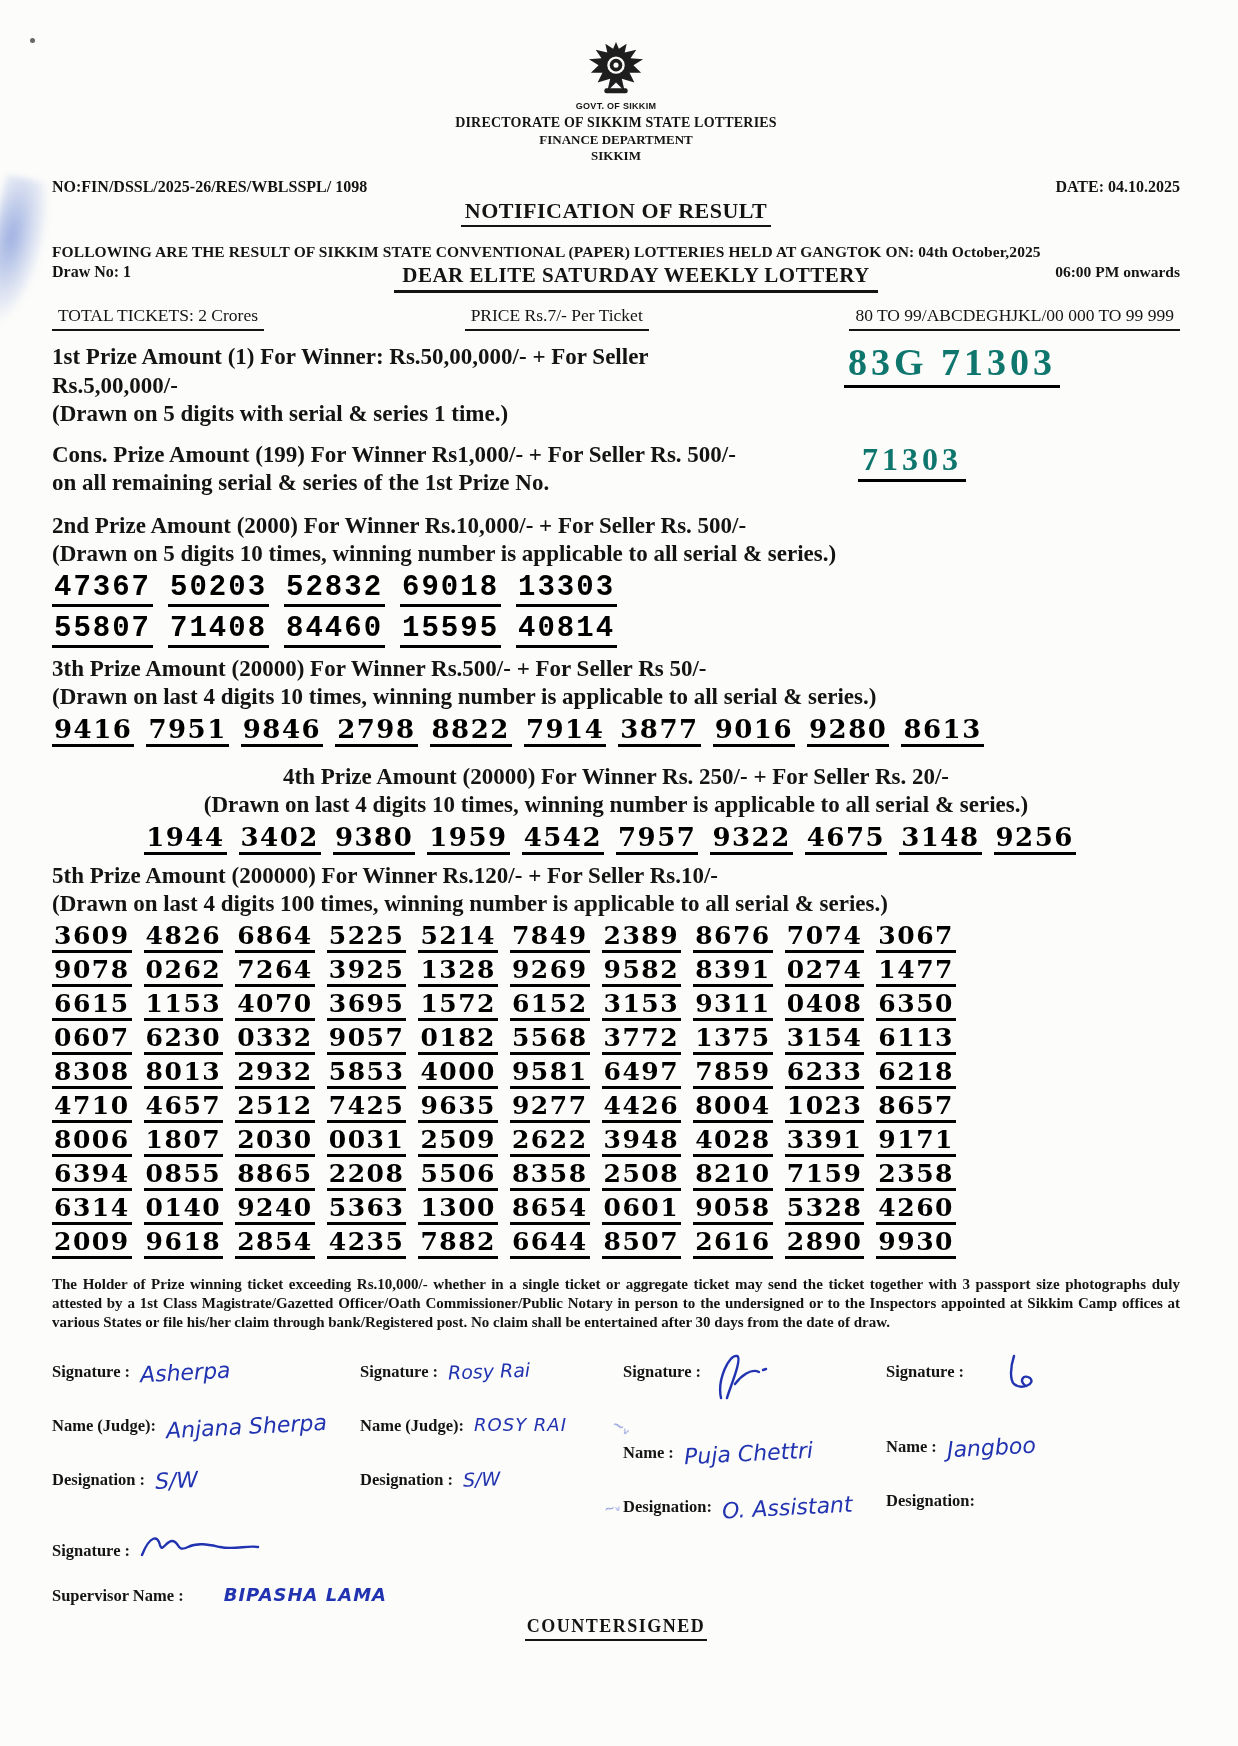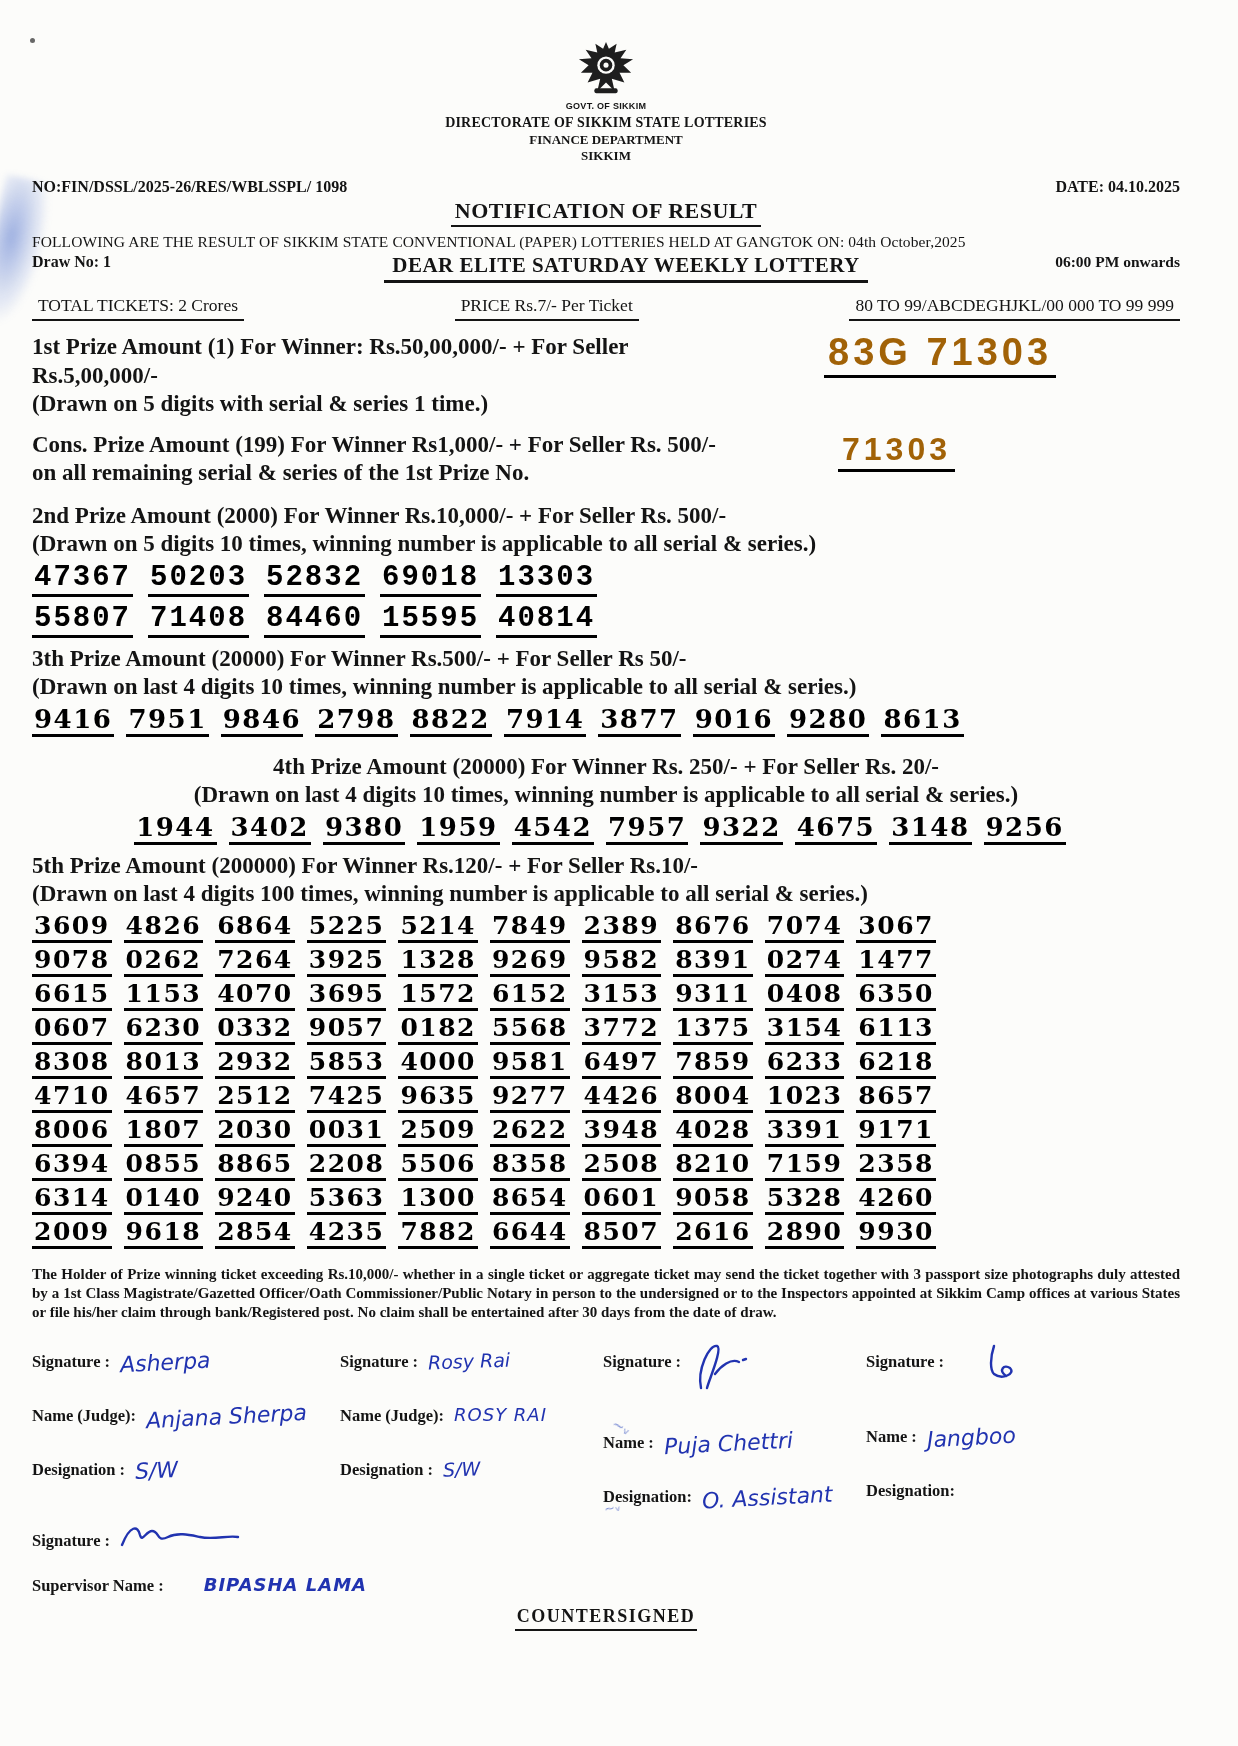--- a/index.html
+++ b/index.html
@@ -1,42 +1,42 @@
 <!DOCTYPE html>
 <html><head>
 <meta charset="utf-8">
 <style>
   html,body{margin:0;padding:0;}
   .page{
     width:1238px;height:1746px;background:#fcfcfa;position:relative;
     font-family:"Liberation Serif",serif;color:#141414;overflow:hidden;
   }
-  .content{padding:40px 58px 0 32px;position:relative;}
+  .content{padding:40px 58px 0 52px;position:relative;}
   
   .hdr{text-align:center;line-height:1.25;}
   .emblem{display:inline-block;}
   .emblem-cap{font-family:"Liberation Sans",sans-serif;font-size:9px;font-weight:bold;letter-spacing:.3px;margin-top:-2px;}
   .org1{font-size:14px;font-weight:bold;letter-spacing:.2px;margin-top:2px;}
   .org2,.org3{font-size:13px;font-weight:bold;}
   .refrow{display:flex;justify-content:space-between;font-size:16px;font-weight:bold;margin-top:14px;}
   .title-wrap{text-align:center;margin-top:2px;}
   .title{display:inline-block;font-size:22px;font-weight:bold;letter-spacing:.5px;border-bottom:2px solid #141414;padding:0 4px 1px;}
-  .subtitle{font-size:15.5px;font-weight:normal;margin-top:6px;letter-spacing:.1px;}
+  .subtitle{font-size:15.5px;font-weight:bold;margin-top:16px;letter-spacing:.1px;}
   .drawrow{display:flex;align-items:flex-start;margin-top:2px;}
   .drawno{width:240px;font-size:16px;font-weight:bold;}
   .lotname-wrap{flex:1;text-align:center;}
   .lotname{display:inline-block;font-size:21px;font-weight:bold;letter-spacing:.5px;border-bottom:3px solid #141414;padding:0 8px 2px;}
   .drawtime{width:200px;font-size:15.5px;font-weight:bold;text-align:right;}
   .tickrow{display:flex;justify-content:space-between;margin-top:12px;font-size:17.5px;}
   .tickrow .seg{border-bottom:2px solid #141414;padding:0 6px 3px;}
   
   .plabel{font-size:23px;font-weight:bold;line-height:1.24;}
   .phead{display:flex;align-items:flex-start;margin-top:12px;}
   .phead .lbl{width:720px;}
-  .bignum{font-family:Liberation Sans, sans-serif;font-weight:bold;color:#a16207;border-bottom:3px solid #000;line-height:1;padding:0 4px 4px;}
+  .bignum{font-family:Liberation Serif, serif;font-weight:bold;color:#0f766e;border-bottom:3px solid #000;line-height:1;padding:0 4px 4px;}
   .num1{font-size:38px;letter-spacing:4px;margin-left:72px;}
   .numcons{font-size:32px;letter-spacing:4px;margin-left:86px;margin-top:2px;}
   .numbers{margin-top:4px;}
   .num-row{white-space:nowrap;line-height:1;margin:0 0 7px 0;}
   .num{display:inline-block;font-family:"DejaVu Serif",serif;font-weight:bold;color:#000;
        border-bottom:3px solid #000;padding:0 2px 2px;margin-right:15px;letter-spacing:2px;}
   .digits5 .num{font-size:29px;font-family:Liberation Mono, monospace;}
   .digits4 .num{font-size:26px;margin-right:12px;letter-spacing:1.5px;}
   .grid .num{font-size:25px;margin-right:12px;letter-spacing:1.5px;border-bottom-width:3px;}
   .grid .num-row{margin-bottom:4px;}

